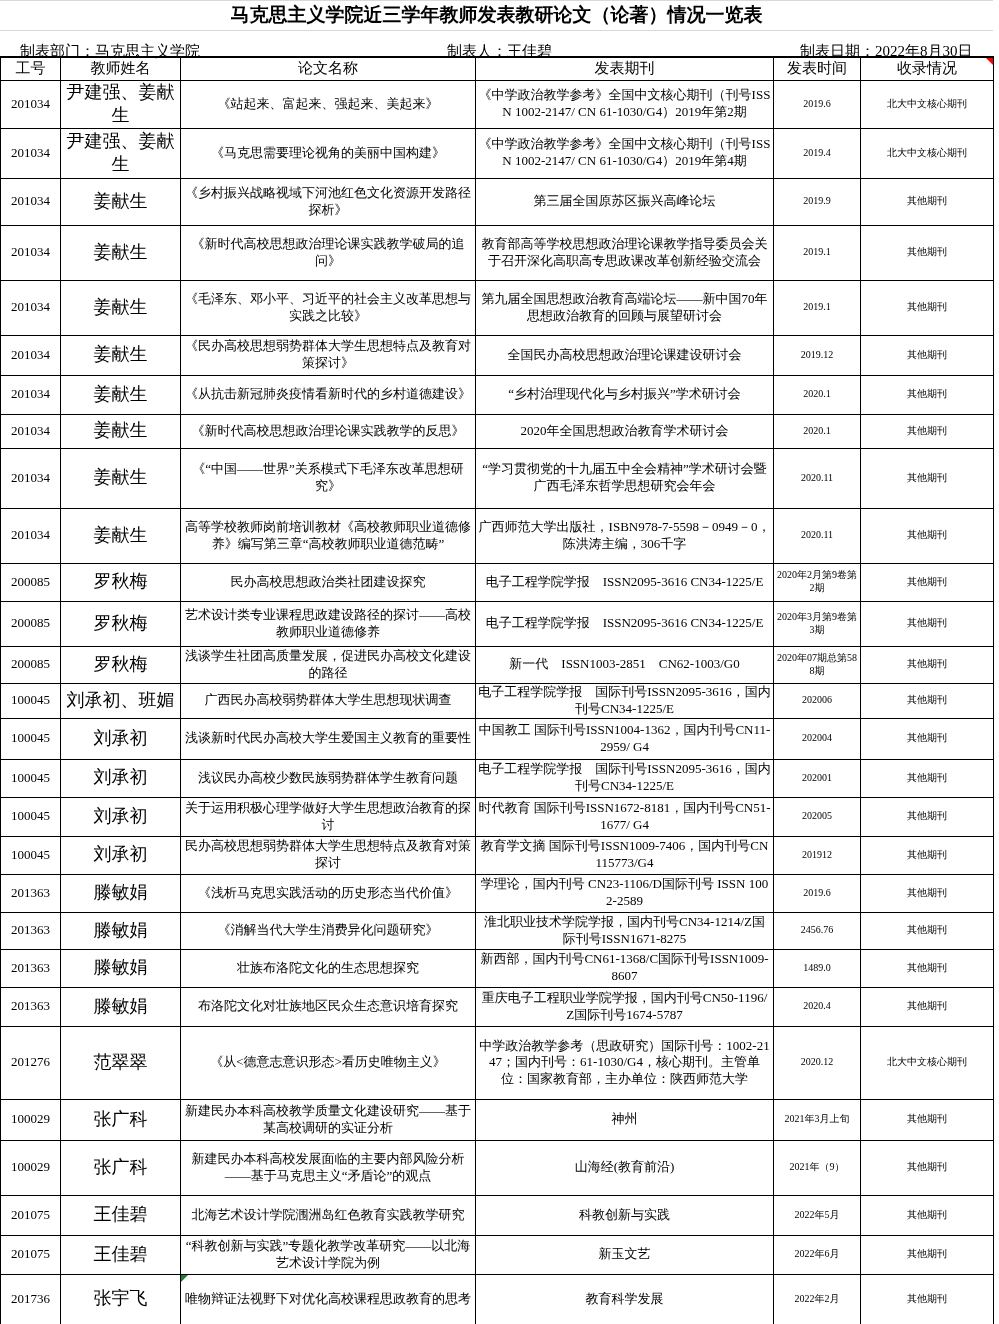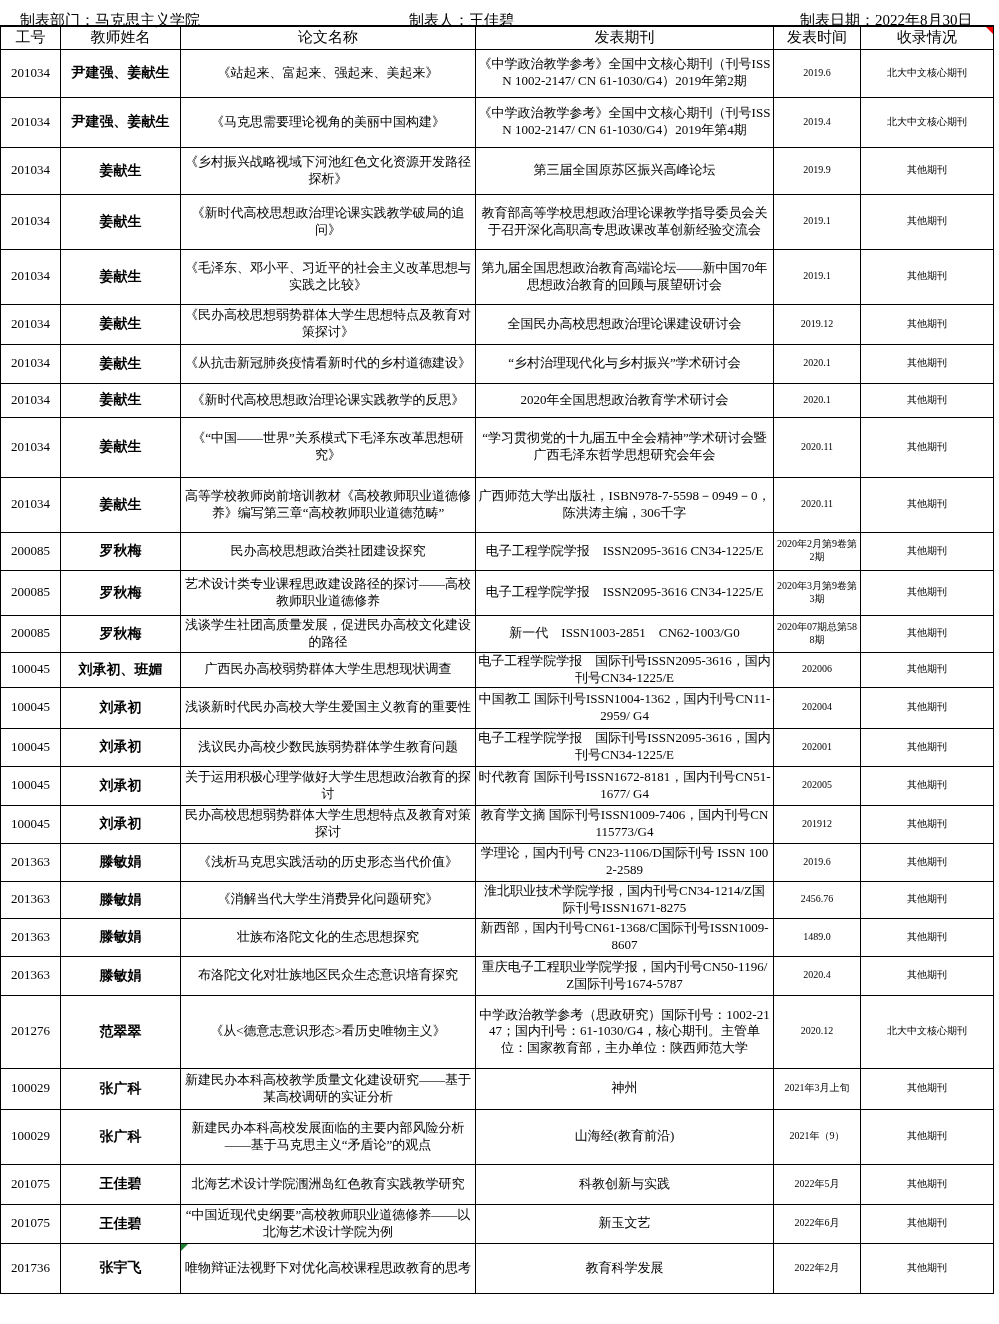--- a/index.html
+++ b/index.html
@@ -10,52 +10,53 @@
   .page{width:999px;}
   .title-band{
     height:29px;line-height:28px;text-align:center;
     font-size:19px;font-weight:bold;
     border-top:1px solid #d9d9d9;border-bottom:1px solid #d9d9d9;
     width:993px;
   }
   .meta-row{position:relative;height:25px;width:993px;font-size:15px;}
   .meta-row span{position:absolute;top:0;line-height:25px;white-space:nowrap;margin-top:8px;}
   .meta-dept{left:20px;}
-  .meta-person{left:409px;text-decoration:underline;}
+  .meta-person{left:447px;text-decoration:underline;}
   .meta-date{left:800px;}
   table.grid{
     border-collapse:collapse;table-layout:fixed;width:993px;
     border:1px solid #000;border-top:2px solid #000;
   }
   table.grid th,table.grid td{
     border:1px solid #000;position:relative;
     text-align:center;vertical-align:middle;
     padding:0 2px;box-sizing:border-box;
     overflow:hidden;word-break:break-all;
   }
   thead th{height:23px;font-size:15px;font-weight:normal;}
   td{font-size:13px;line-height:1.28;}
   td.col-0{font-size:13px;}
-  td.col-1{font-weight:bold;font-size:14px;}
+  td.col-1{font-weight:normal;font-size:18px;}
   td.col-2,td.col-3{font-size:13px;}
   td.col-4,td.col-5{font-size:10px;}
   td.align-left{text-align:left;}
   .red-corner{
     position:absolute;top:0;right:0;width:0;height:0;
     border-top:7px solid #ff0000;border-left:7px solid transparent;
   }
   .green-corner{
     position:absolute;top:0;left:0;width:0;height:0;
     border-top:7px solid #1e7e34;border-right:7px solid transparent;
   }
 </style>
 </head>
 <body>
 
 <div class="page">
+  <div class="title-band">马克思主义学院近三学年教师发表教研论文（论著）情况一览表</div>
   <div class="meta-row">
     <span class="meta-dept">制表部门：马克思主义学院</span>
     <span class="meta-person">制表人：王佳碧</span>
     <span class="meta-date">制表日期：2022年8月30日</span>
   </div>
   <table class="grid">
     <colgroup>
       <col style="width:60px">
         <col style="width:120px">
         <col style="width:295px">
@@ -278,21 +279,21 @@
           <td class="col-0">201075</td>
           <td class="col-1">王佳碧</td>
           <td class="col-2 align-left">北海艺术设计学院涠洲岛红色教育实践教学研究</td>
           <td class="col-3">科教创新与实践</td>
           <td class="col-4">2022年5月</td>
           <td class="col-5">其他期刊</td>
         </tr>
         <tr style="height: 39px;">
           <td class="col-0">201075</td>
           <td class="col-1">王佳碧</td>
-          <td class="col-2 align-left">“中国近现代史纲要”高校教师职业道德修养——以北海艺术设计学院为例</td>
+          <td class="col-2 align-left">“科教创新与实践”专题化教学改革研究——以北海艺术设计学院为例</td>
           <td class="col-3">新玉文艺</td>
           <td class="col-4">2022年6月</td>
           <td class="col-5">其他期刊</td>
         </tr>
         <tr style="height: 50px;">
           <td class="col-0">201736</td>
           <td class="col-1">张宇飞</td>
           <td class="col-2">唯物辩证法视野下对优化高校课程思政教育的思考<span class="green-corner"></span></td>
           <td class="col-3">教育科学发展</td>
           <td class="col-4">2022年2月</td>

